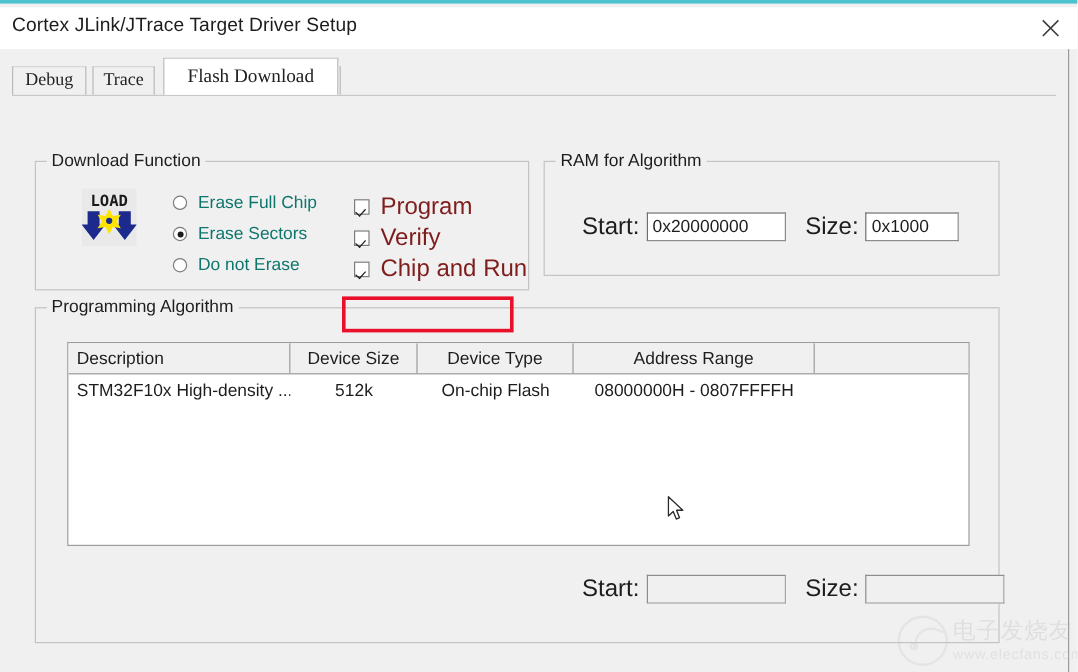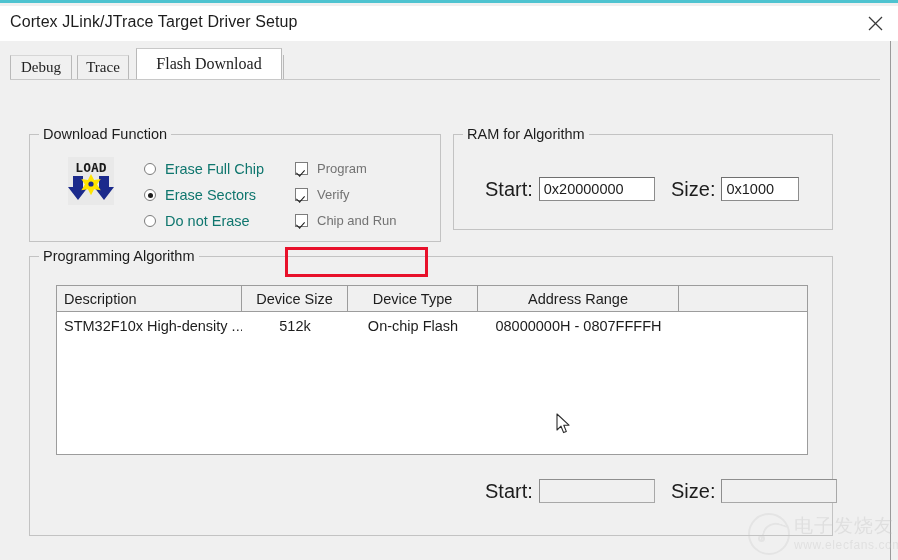--- a/index.html
+++ b/index.html
@@ -137,21 +137,21 @@
     box-sizing:border-box;
     position:relative;
     flex:0 0 auto;
   }
   .checkbox.checked::after{
     content:"";position:absolute;left:2px;top:5px;
     width:4px;height:7px;
     border:solid #1c1c1c;border-width:0 1.6px 1.6px 0;
     transform:rotate(42deg);
   }
-  .check-label{margin-left:9px;font-size:13px;color:#737373;}
+  .check-label{margin-left:9px;font-size:20px;color:#7f1d1d;}
 
   
   #red-highlight{
     position:absolute;
     left:275px;top:167px;width:143px;height:30px;
     border:3px solid #e8102a;
     box-sizing:border-box;
     pointer-events:none;
     z-index:6;
   }

